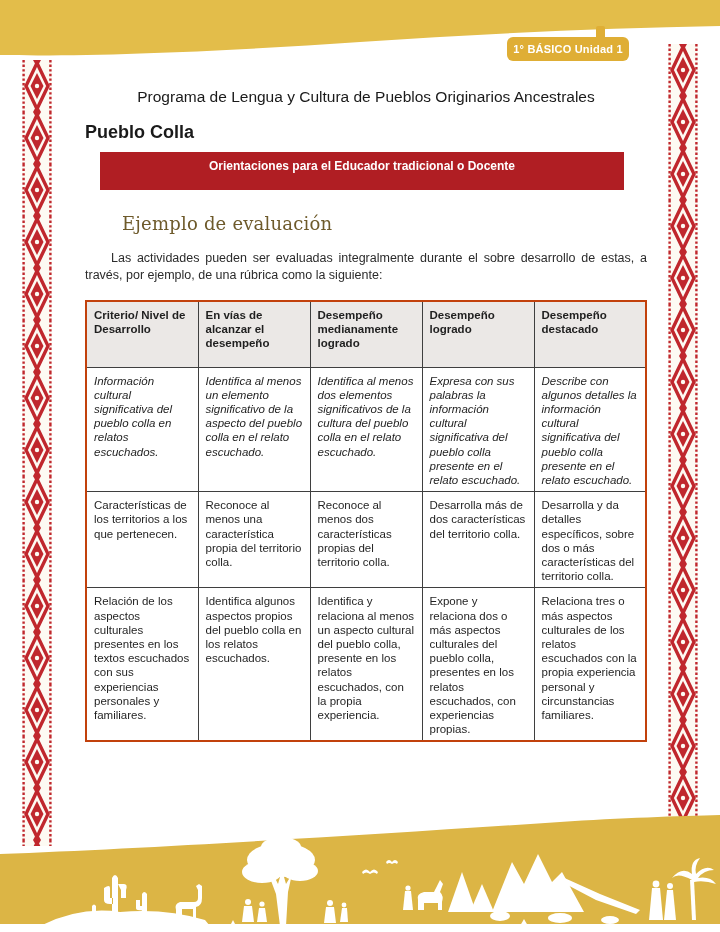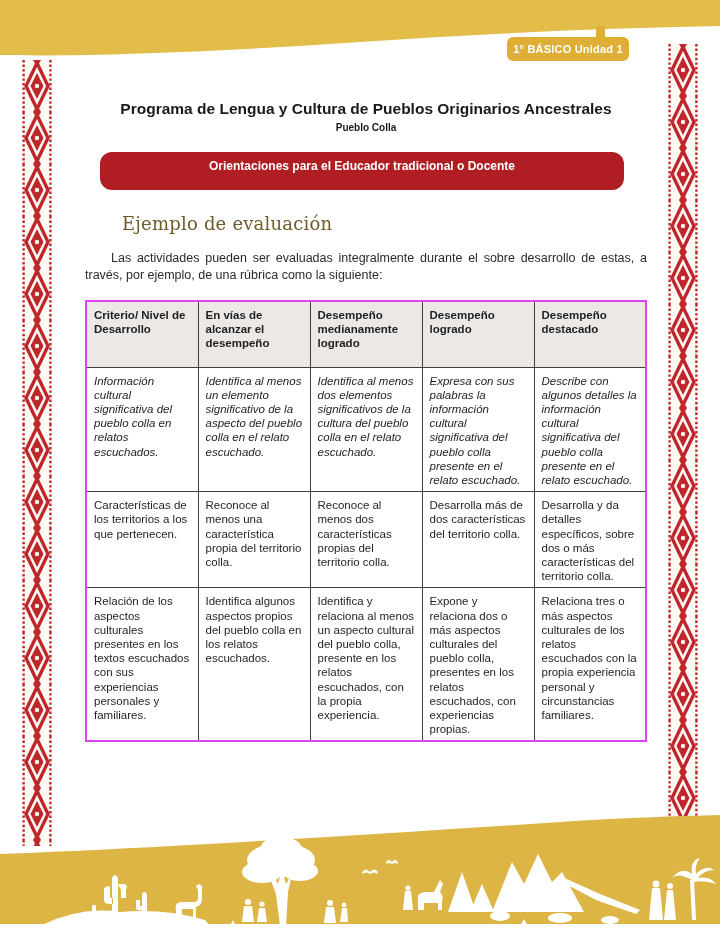--- a/index.html
+++ b/index.html
@@ -18,52 +18,52 @@
   }
   .badge-connector { position:absolute; left:596px; top:26px; width:9px; height:14px; background:#dfae35; border-radius:2px; }
 
   
   .side-strip { position:absolute; width:30px; }
   .side-strip.left  { left:22px;  top:60px; height:786px; }
   .side-strip.right { left:668px; top:44px; height:788px; }
 
   
   .doc-title {
-    position:absolute; left:85px; top:100px; width:562px;
-    text-align:center; font-size:15.5px; font-weight:bold; color:#1a1a1a;
+    position:absolute; left:85px; top:88px; width:562px;
+    text-align:center; font-size:15.5px; font-weight:normal; color:#1a1a1a;
   }
   .doc-subtitle {
     position:absolute; left:85px; top:122px; width:562px;
-    text-align:center; font-size:10px; font-weight:bold; color:#1a1a1a;
+    text-align:left; font-size:18px; font-weight:bold; color:#1a1a1a;
   }
   .red-banner {
     position:absolute; left:100px; top:152px; width:524px; height:38px;
     background:#b01e23; color:#ffffff;
     display:flex; align-items:center; justify-content:center;
-    font-size:12px; font-weight:bold; padding-bottom:10px;border-radius:12px;
+    font-size:12px; font-weight:bold; padding-bottom:10px;
   }
   .section-heading {
     position:absolute; left:122px; top:213px;
     font-family:"DejaVu Serif", serif;
     font-size:18px; font-weight:normal; color:#6e5a2b; letter-spacing:.2px;
   }
   .intro-paragraph {
     position:absolute; left:85px; top:250px; width:562px;
     font-size:12.5px; line-height:16.5px; color:#2b2b2b;
     text-align:justify; text-indent:26px;
   }
 
   
   .rubric { position:absolute; left:85px; top:300px; width:562px; border-collapse:collapse; table-layout:fixed; }
   .rubric th, .rubric td {
     border:1px solid #3f3f3f; vertical-align:top; text-align:left;
     padding:6px 7px 4px 7px; font-size:11.5px; line-height:14.2px; color:#1f1f1f;
     word-wrap:break-word;
   }
-  .rubric { border:2px solid #d946ef; }
+  .rubric { border:2px solid #c2410c; }
   .rubric th { background:#ebe8e6; font-weight:bold; }
   .row-header  { height:66px; }
   .row-1 { height:115px;font-style:italic; }
   .row-2 { height:85px;margin-left:11px; }
   .row-3 { height:138px;margin-top:33px; }
 
   
   .footer-art { position:absolute; left:0; bottom:0; width:720px; height:118px; }
 </style>
 </head>

